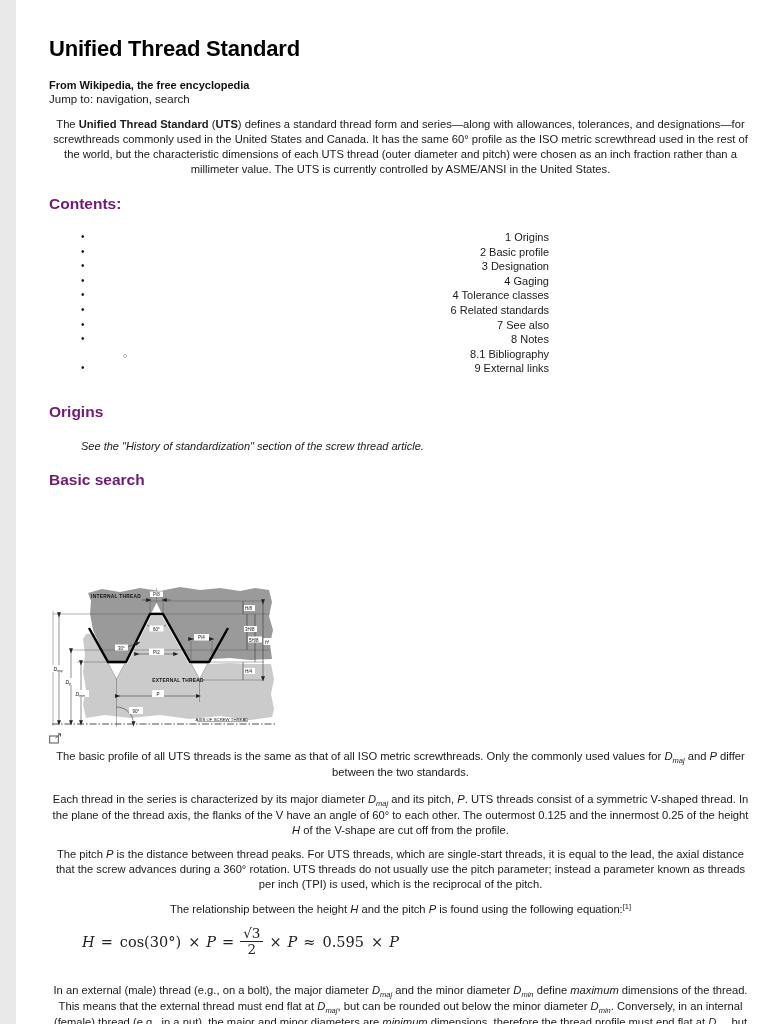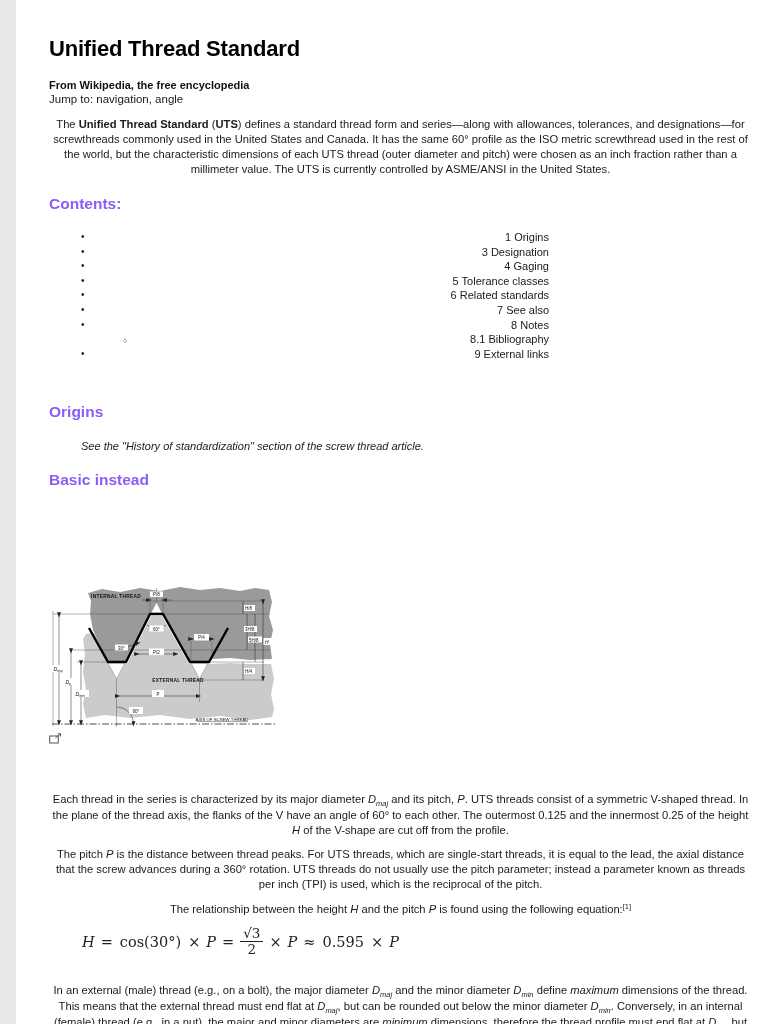--- a/index.html
+++ b/index.html
@@ -4,21 +4,21 @@
 <style>
   html,body{margin:0;padding:0;background:#e9e9e9;}
   .page{position:relative;width:768px;height:1024px;background:#fff;overflow:hidden;
         font-family:"Liberation Sans","DejaVu Sans",sans-serif;color:#1a1a1a;margin-left:16px;}
   .abs{position:absolute;}
   .title{left:33px;top:36px;font-size:22px;font-weight:bold;color:#000;letter-spacing:-0.2px;}
   .fromwiki{left:33px;top:79px;font-size:11px;font-weight:bold;color:#111;}
   .jump{left:33px;top:93px;font-size:11.5px;}
   .para{left:33px;width:703px;font-size:11.2px;line-height:15px;text-align:center;}
   .intro{top:117px;}
-  .h2{left:33px;font-size:15.5px;font-weight:bold;color:#8b5cf6;}
+  .h2{left:33px;font-size:15.5px;font-weight:bold;color:#701a75;}
   .contents-h{top:195px;}
   .toc{top:230px;left:33px;width:500px;list-style:none;margin:0;padding:0;font-size:11px;}
   .toc li{position:relative;padding-left:44px;line-height:14.6px;text-align:right;}
   .toc li.l1::before{content:"•";position:absolute;left:32px;font-size:10px;}
   .toc li.l2{padding-left:86px;}
   .toc li.l2::before{content:"○";position:absolute;left:74px;font-size:7px;top:2px;}
   .origins-h{top:403px;}
   .origins-note{left:65px;top:440px;font-size:11px;font-style:italic;}
   .basic-h{top:471px;}
   .fig{left:34px;top:584px;}
@@ -43,42 +43,43 @@
   .axistxt{font-size:4.3px;}
   .dlab{font-size:5px;font-style:italic;}
 </style>
 </head>
 <body>
 
 <div class="page">
 
   <div class="abs title">Unified Thread Standard</div>
   <div class="abs fromwiki">From Wikipedia, the free encyclopedia</div>
-  <div class="abs jump">Jump to: navigation, angle</div>
+  <div class="abs jump">Jump to: navigation, search</div>
 
   <div class="abs para intro"><span class="seg">The </span><span class="seg b">Unified Thread Standard</span><span class="seg"> (</span><span class="seg b">UTS</span><span class="seg">) defines a standard thread form and series—along with allowances, tolerances, and designations—for screwthreads commonly used in the United States and Canada. It has the same 60° profile as the ISO metric screwthread used in the rest of the world, but the characteristic dimensions of each UTS thread (outer diameter and pitch) were chosen as an inch fraction rather than a millimeter value. The UTS is currently controlled by ASME/ANSI in the United States.</span></div>
 
   <div class="abs h2 contents-h">Contents:</div>
 
   <ul class="abs toc">
     <li class="l1"><span>1 Origins</span></li>
+    <li class="l1"><span>2 Basic profile</span></li>
     <li class="l1"><span>3 Designation</span></li>
     <li class="l1"><span>4 Gaging</span></li>
-    <li class="l1"><span>5 Tolerance classes</span></li>
+    <li class="l1"><span>4 Tolerance classes</span></li>
     <li class="l1"><span>6 Related standards</span></li>
     <li class="l1"><span>7 See also</span></li>
     <li class="l1"><span>8 Notes</span></li>
     <li class="l2"><span>8.1 Bibliography</span></li>
     <li class="l1"><span>9 External links</span></li>
   </ul>
 
   <div class="abs h2 origins-h">Origins</div>
   <div class="abs origins-note">See the "History of standardization" section of the screw thread article.</div>
 
-  <div class="abs h2 basic-h">Basic instead</div>
+  <div class="abs h2 basic-h">Basic search</div>
 
   <svg class="abs fig" width="228" height="148" viewBox="0 0 228 148">
     <defs>
       <marker id="ah" markerWidth="6" markerHeight="6" refX="3" refY="3" orient="auto" markerUnits="userSpaceOnUse">
         <path d="M0.2,1 L5.5,3 L0.2,5 Z" fill="#222"></path>
       </marker>
     </defs>
 
     <polygon points="38,9 52,5 70,8 90,4 110,7 130,3 150,6 170,4 190,7 205,4 219,6 222,18 219,32 223,46 220,60 222,75 200,76 180,74 162,75 159,78 141,78 113,30 100,30 76,78 57,78 43,46 40,30 41,17" fill="#9a9a9a"></polygon>
 
@@ -167,20 +168,21 @@
     <text class="dlab" x="3.5" y="87"><tspan>D</tspan><tspan dy="1.3" font-size="3.4">maj</tspan></text>
     <text class="dlab" x="15.5" y="100"><tspan>D</tspan><tspan dy="1.3" font-size="3.4">p</tspan></text>
     <text class="dlab" x="25.5" y="112"><tspan>D</tspan><tspan dy="1.3" font-size="3.4">min</tspan></text>
   </svg>
 
   <svg class="abs enlarge" width="13" height="11" viewBox="0 0 13 11">
     <rect x="0.7" y="3" width="8.6" height="7" fill="none" stroke="#555" stroke-width="1"></rect>
     <path d="M6.5,5 L11.5,0.8 M8.8,0.8 L11.5,0.8 L11.5,3.4" fill="none" stroke="#555" stroke-width="1"></path>
   </svg>
 
+  <div class="abs para p1"><span class="seg">The basic profile of all UTS threads is the same as that of all ISO metric screwthreads. Only the commonly used values for </span><span class="seg i">D</span><span class="seg i sb">maj</span><span class="seg"> and </span><span class="seg i">P</span><span class="seg"> differ between the two standards.</span></div>
   <div class="abs para p2"><span class="seg">Each thread in the series is characterized by its major diameter </span><span class="seg i">D</span><span class="seg i sb">maj</span><span class="seg"> and its pitch, </span><span class="seg i">P</span><span class="seg">. UTS threads consist of a symmetric V-shaped thread. In the plane of the thread axis, the flanks of the V have an angle of 60° to each other. The outermost 0.125 and the innermost 0.25 of the height </span><span class="seg i">H</span><span class="seg"> of the V-shape are cut off from the profile.</span></div>
   <div class="abs para p3"><span class="seg">The pitch </span><span class="seg i">P</span><span class="seg"> is the distance between thread peaks. For UTS threads, which are single-start threads, it is equal to the lead, the axial distance that the screw advances during a 360° rotation. UTS threads do not usually use the pitch parameter; instead a parameter known as threads per inch (TPI) is used, which is the reciprocal of the pitch.</span></div>
   <div class="abs para p4"><span class="seg">The relationship between the height </span><span class="seg i">H</span><span class="seg"> and the pitch </span><span class="seg i">P</span><span class="seg"> is found using the following equation:</span><span class="seg sp">[1]</span></div>
 
   <div class="abs equation">
     <span class="eq-var">H</span>
     <span class="eq-op">=</span>
     <span class="eq-op">cos(30°)</span>
     <span class="eq-op">×</span>
     <span class="eq-var">P</span>

